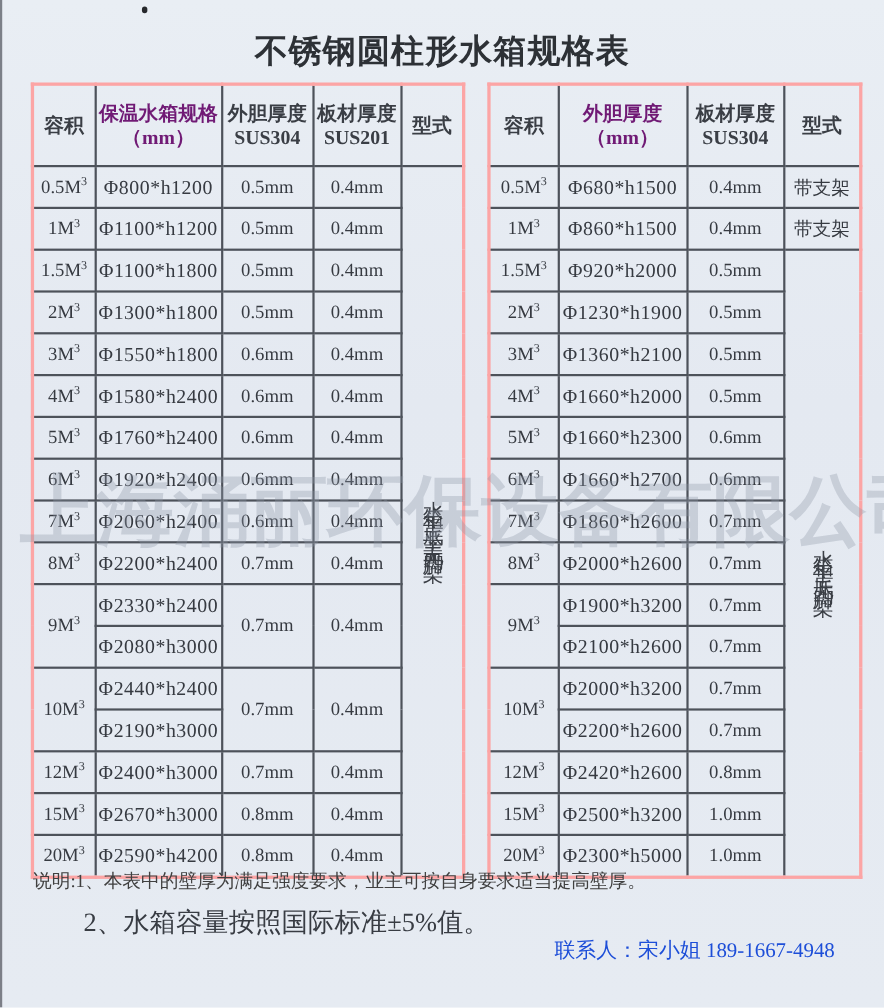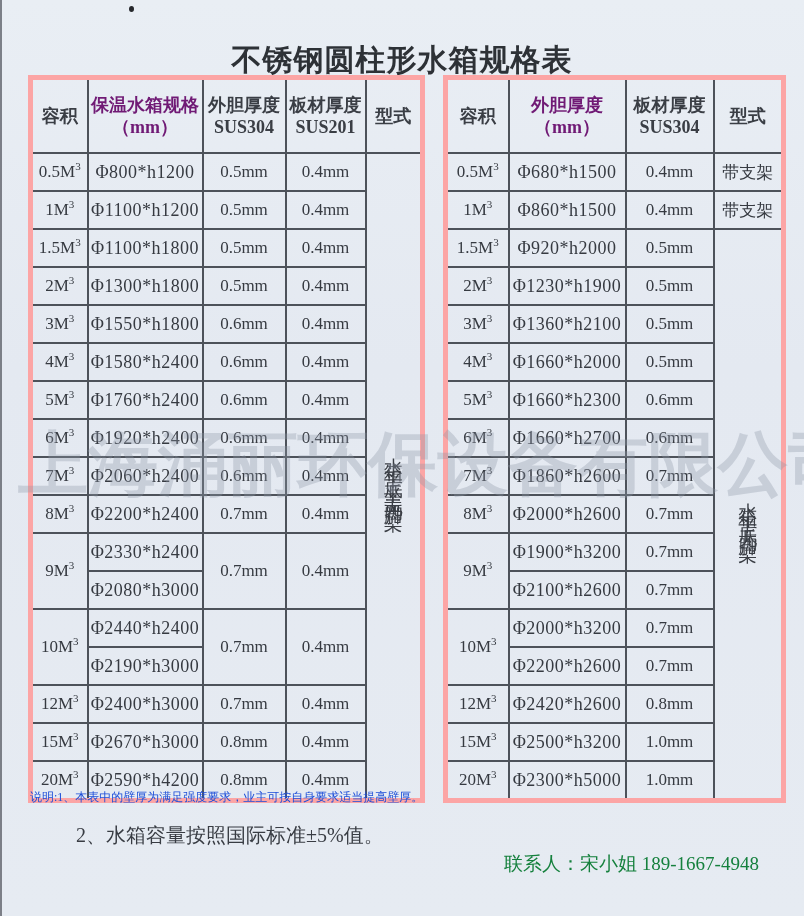--- a/index.html
+++ b/index.html
@@ -5,46 +5,46 @@
   html,body{margin:0;padding:0;}
   body{
     width:804px;height:916px;position:relative;overflow:hidden;
     background:linear-gradient(180deg,#e9eef4 0%,#e4e9f1 40%,#e6ebf2 100%);
     font-family:"Liberation Serif","DejaVu Serif",serif;
     color:#34383f;
   }
   .scan-edge{position:absolute;left:0;top:0;width:2px;height:916px;background:#686c74;opacity:.85;}
   .scan-dot{position:absolute;left:129px;top:6px;width:5px;height:6px;background:#26282c;border-radius:50%;}
   .page-title{
-    position:absolute;top:40px;left:0;width:100%;text-align:center;
+    position:absolute;top:26px;left:0;width:100%;text-align:center;
     font-size:30px;font-weight:bold;color:#2d3136;letter-spacing:1px;
   }
   .spec-table{
     position:absolute;border-collapse:collapse;table-layout:fixed;
-    border:5px solid #fca5a5;background:transparent;
+    border:3px solid #fca5a5;background:transparent;
   }
   #left-table{top:75px;left:28px;width:392px;}
   #right-table{top:75px;left:443px;width:338px;}
   .spec-table td{
     border:2px solid #4d525a;text-align:center;vertical-align:middle;
     padding:0 1px;font-size:17px;color:#363a41;height:36px;overflow:hidden;
   }
   .spec-table tr.header-row td{height:72px;font-size:18px;font-weight:bold;color:#3a3e45;line-height:1.25;}
   .red{color:#701a75;}
   td.spec{font-size:18px;letter-spacing:.5px;}
   td.vol{font-size:17px;margin-top:28px;}
   sup{font-size:11px;line-height:0;}
   .vtext{
     writing-mode:vertical-rl;text-orientation:upright;
     display:inline-block;font-size:19px;letter-spacing:7px;color:#3a3e45;
   }
   .notes{position:absolute;left:0;top:0;width:100%;}
-  .note-line1{position:absolute;left:30px;top:789px;font-size:12px;color:#1d4ed8;white-space:nowrap;}
-  .note-line2{position:absolute;left:76px;top:822px;font-size:20px;color:#383c43;white-space:nowrap;}
-  .contact-line{position:absolute;left:504px;top:851px;font-size:19px;color:#15803d;white-space:nowrap;}
+  .note-line1{position:absolute;left:30px;top:789px;font-size:17px;color:#404040;white-space:nowrap;}
+  .note-line2{position:absolute;left:76px;top:822px;font-size:24px;color:#383c43;white-space:nowrap;}
+  .contact-line{position:absolute;left:504px;top:851px;font-size:19px;color:#1d4ed8;white-space:nowrap;}
   .watermark{
     position:absolute;left:18px;top:418px;width:800px;z-index:5;
     font-size:70px;font-weight:bold;white-space:nowrap;
     color:#8f98a8;opacity:.33;pointer-events:none;letter-spacing:0px;
   }
 </style>
 </head>
 <body>
 
 <div class="scan-edge"></div>

